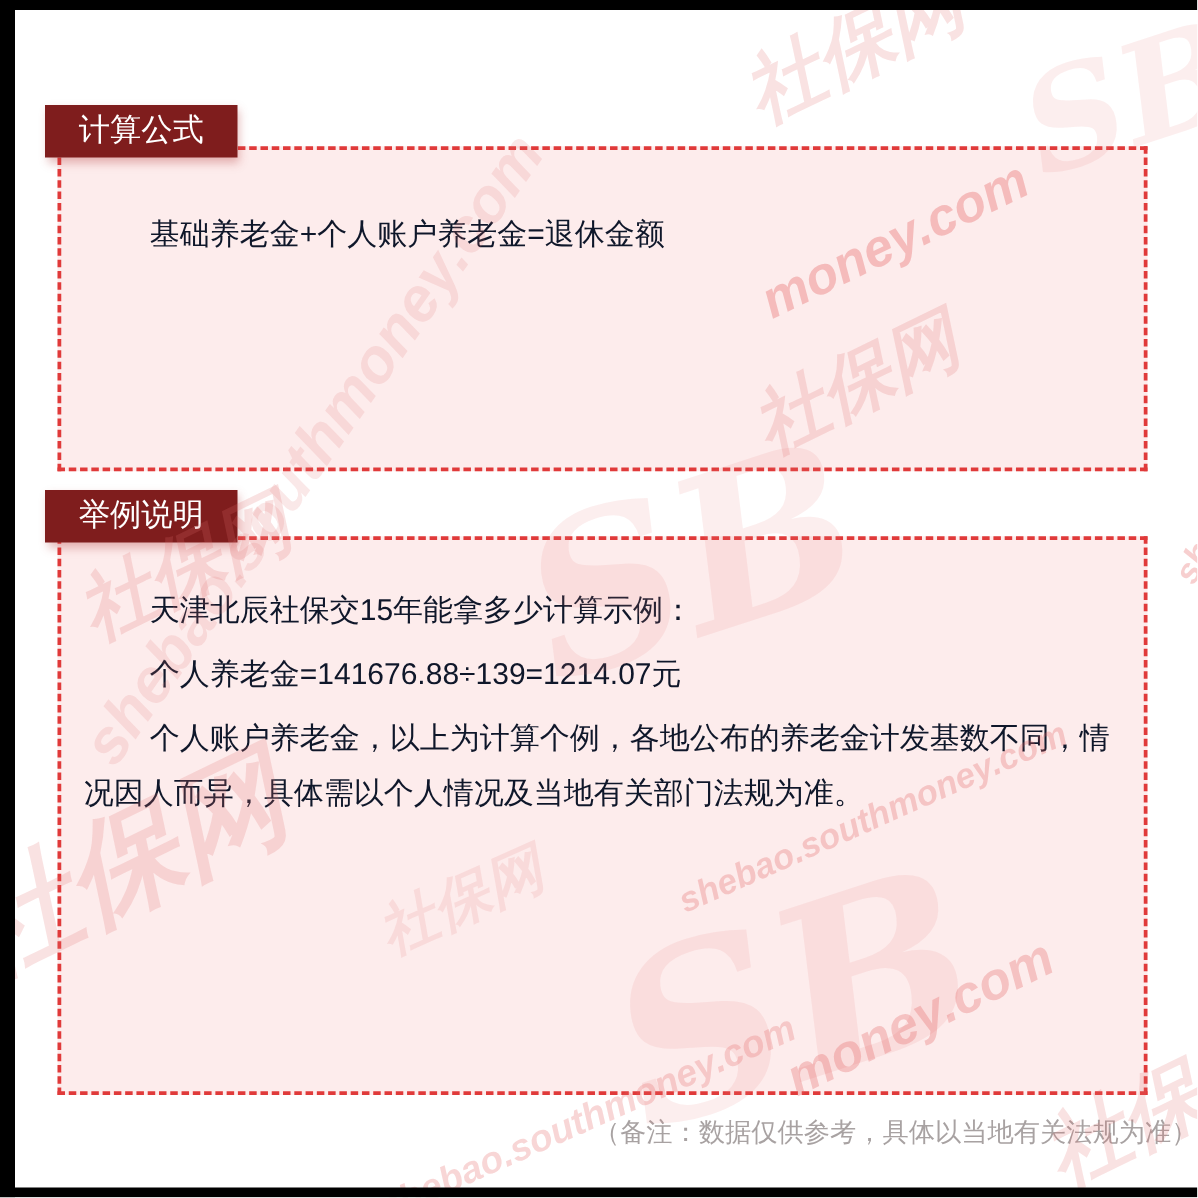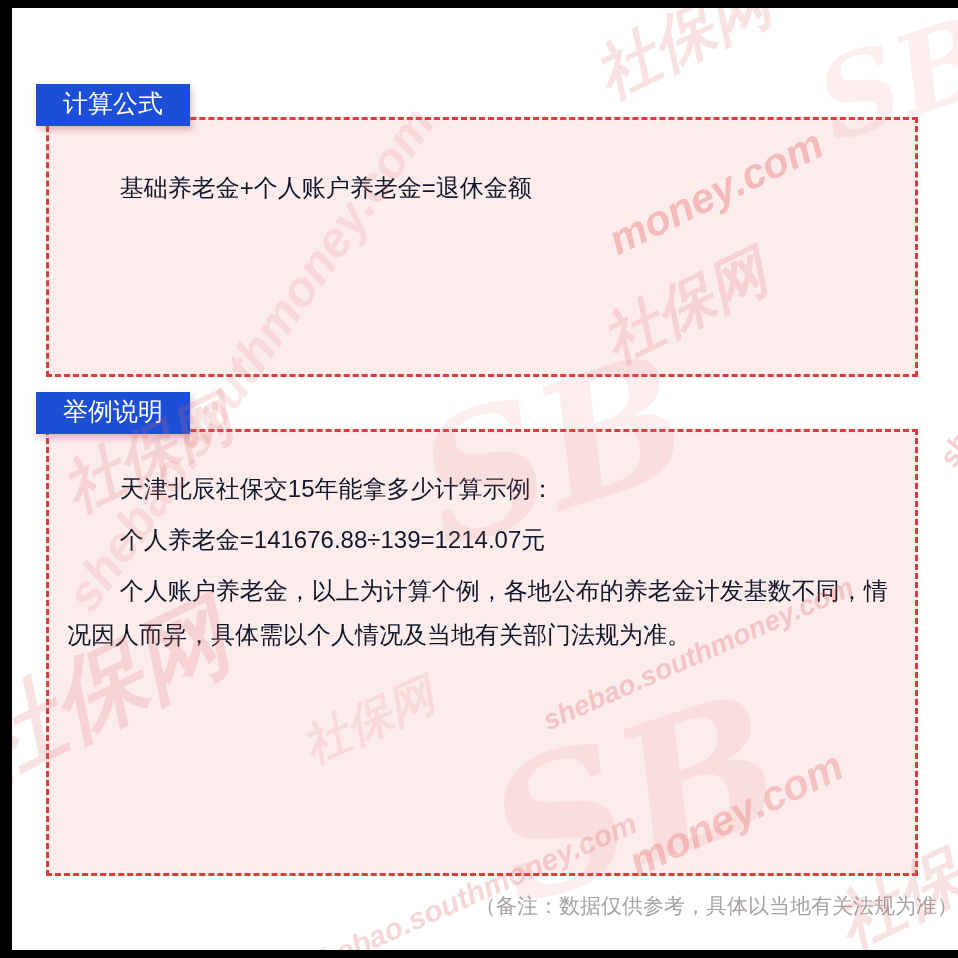--- a/index.html
+++ b/index.html
@@ -11,21 +11,21 @@
   .bar-top    { position:absolute; top:0; left:0; width:958px; height:8px;  background:#000; z-index:10; }
   .bar-left   { position:absolute; top:0; left:0; width:12px;  height:958px; background:#000; z-index:10; }
   .bar-bottom { position:absolute; bottom:0; left:0; width:958px; height:8px; background:#000; z-index:10; }
 
   .title {
     position:absolute; top:26px; left:0; width:958px; text-align:center;
     font-size:31px; font-weight:700; color:#151515; letter-spacing:2px; z-index:6;
   }
 
   .section-label {
-    position:absolute; background:#1d4ed8; color:#ffffff;
+    position:absolute; background:#7f1d1d; color:#ffffff;
     font-size:25px; font-weight:400; padding:3px 27px 6px 27px;
     box-shadow:2px 4px 7px rgba(180,60,60,0.35); z-index:5;
   }
   .label1 { left:36px; top:84px; }
   .label2 { left:36px; top:392px; }
 
   .pinkbox {
     position:absolute; left:46px; width:872px; box-sizing:border-box;
     background:#fdecec; border:3px dashed #e03a3a;
     color:#0f172a; font-size:24px; line-height:1.8;

